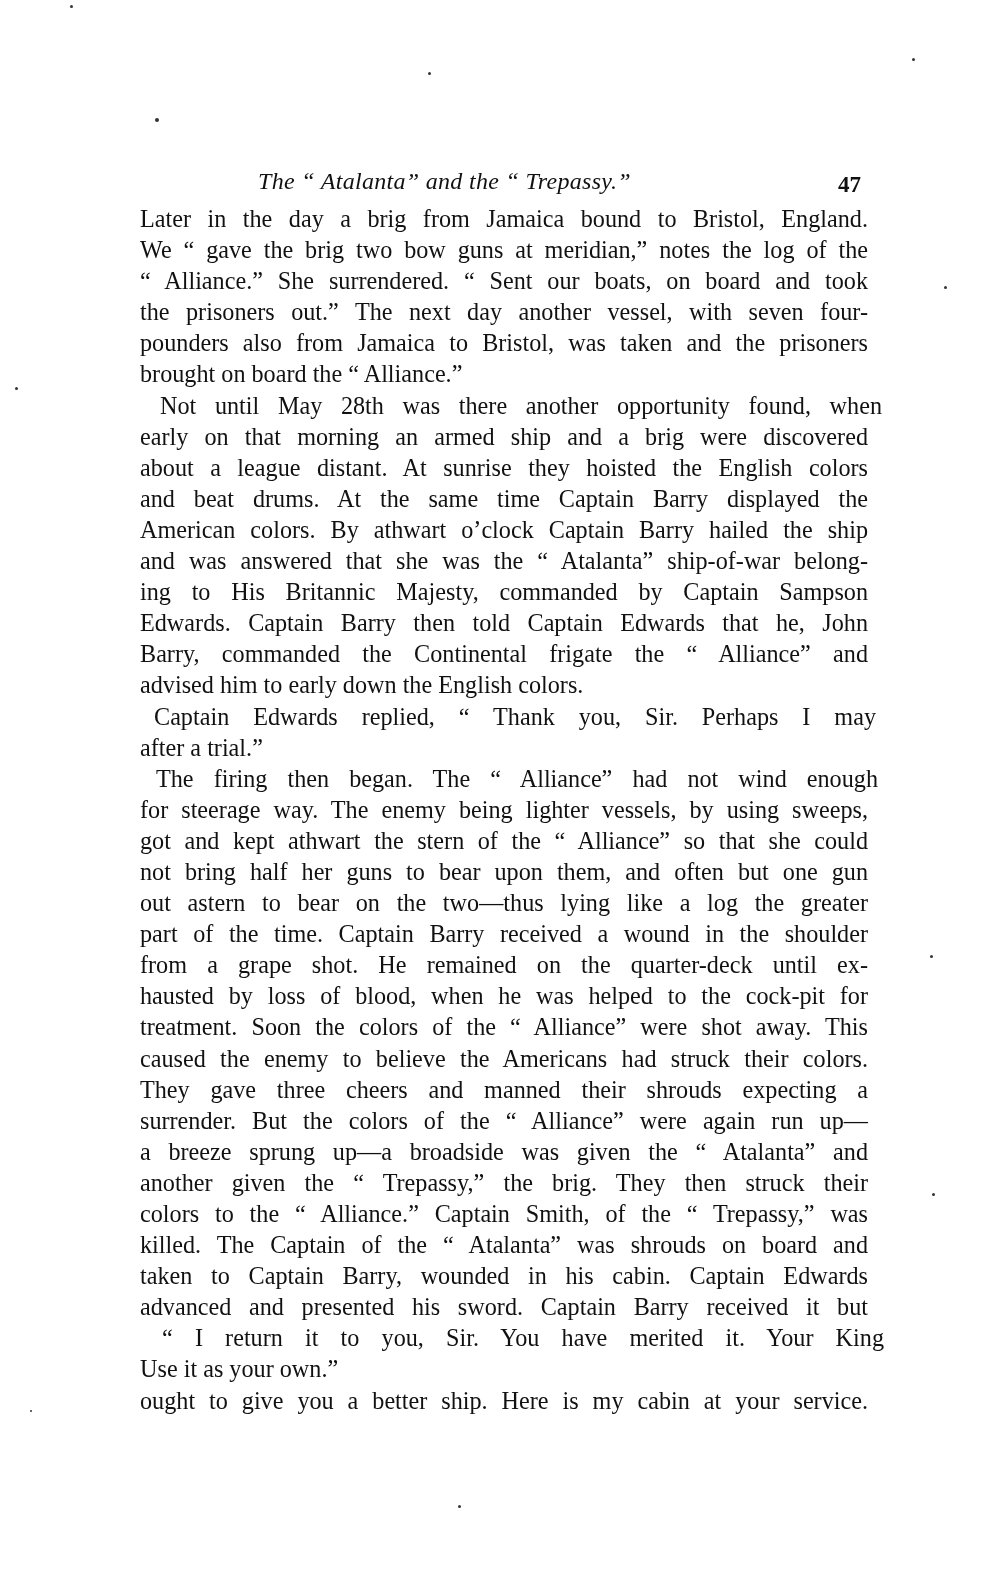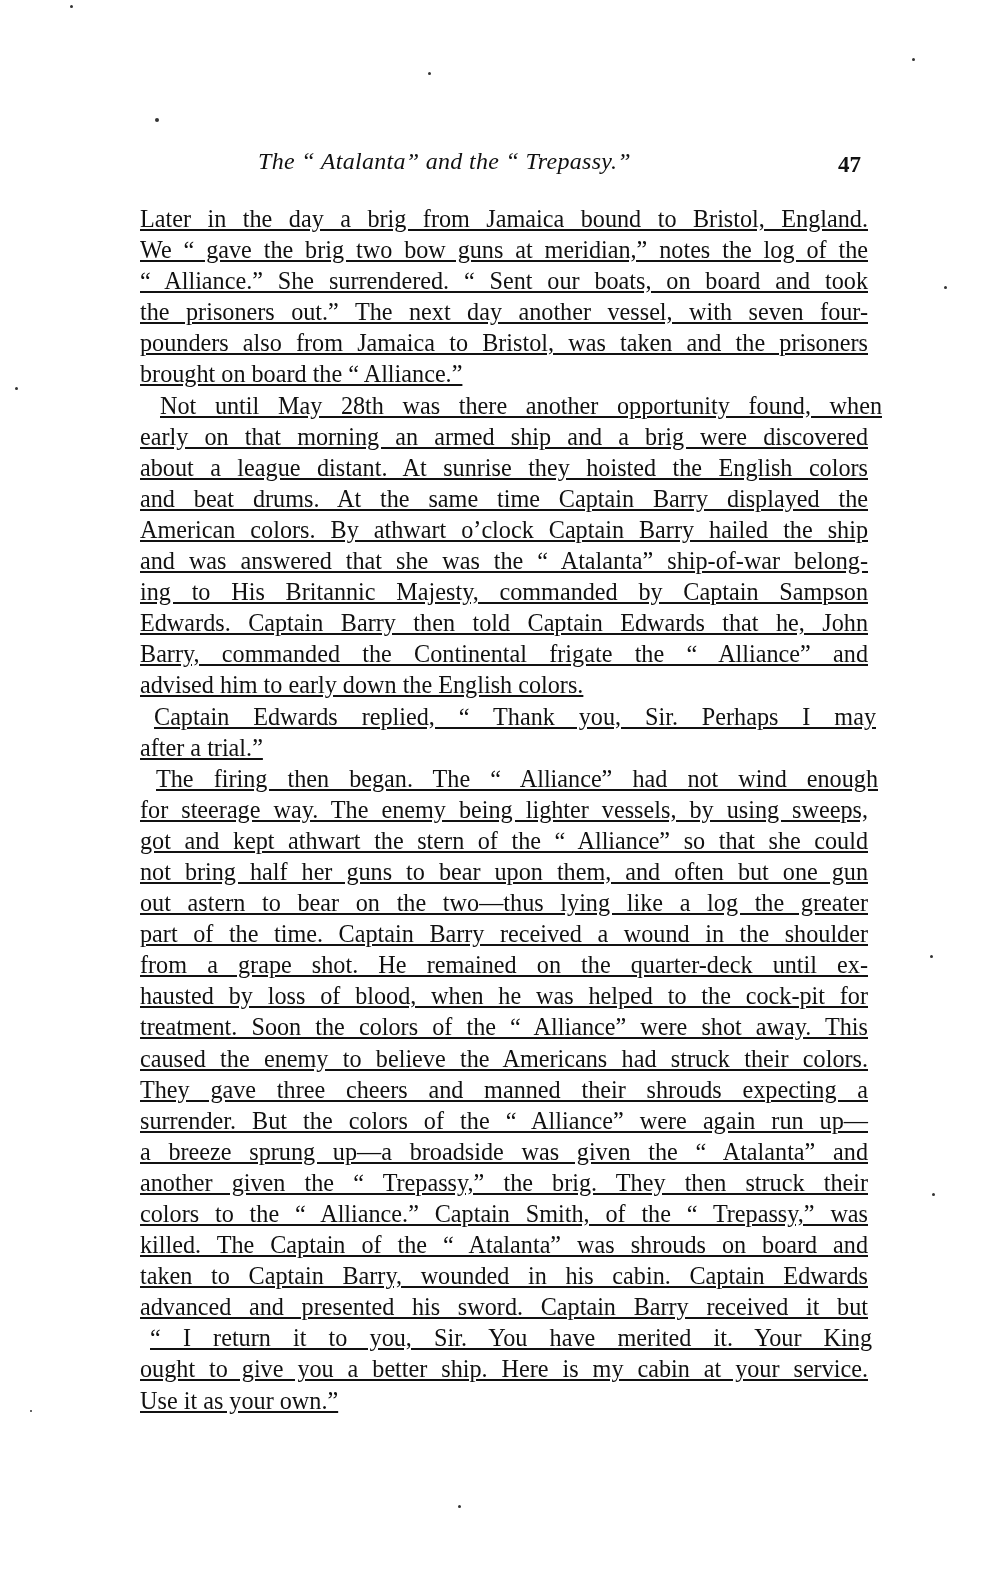--- a/index.html
+++ b/index.html
@@ -2,33 +2,33 @@
 <html><head>
   <meta charset="utf-8">
   <style>
     html, body { margin: 0; padding: 0; background: #ffffff; }
     body {
       width: 1000px; height: 1579px; position: relative; overflow: hidden;
       font-family: "Liberation Serif", "DejaVu Serif", serif;
       color: #111111;
     }
     .header {
-      position: absolute; top: 144px; left: 0; width: 1000px; height: 40px;
+      position: absolute; top: 164px; left: 0; width: 1000px; height: 40px;
     }
     .running-title {
       position: absolute; left: 258px; top: 4px;
       font-style: italic; font-size: 24px; letter-spacing: 0.3px;
     }
     .page-number {
       position: absolute; left: 838px; top: 8px;
       font-weight: bold; font-size: 23px;
     }
     .body-text {
       position: absolute; left: 140px; top: 203px; width: 728px;
-      font-size: 24.2px; line-height: 31.1px; text-decoration: underline;
+      font-size: 24.2px; line-height: 31.1px;
     }
     .line {
       display: block; white-space: nowrap; text-align: justify;
       text-align-last: justify; height: 31.1px; overflow: visible;
     }
     .line.last { text-align-last: left; }
     .speck { position: absolute; background: #333; border-radius: 50%; }
   </style>
 </head>
 <body>
@@ -77,23 +77,23 @@
       <span class="line">They gave three cheers and manned their shrouds expecting a</span>
       <span class="line">surrender.  But the colors of the “ Alliance” were again run up—</span>
       <span class="line">a breeze sprung up—a broadside was given the “ Atalanta” and</span>
       <span class="line">another given the “ Trepassy,” the brig.  They then struck their</span>
       <span class="line">colors to the “ Alliance.”  Captain Smith, of the “ Trepassy,” was</span>
       <span class="line">killed.  The Captain of the “ Atalanta” was shrouds on board and</span>
       <span class="line">taken to Captain Barry, wounded in his cabin.  Captain Edwards</span>
       <span class="line">advanced and presented his sword.  Captain Barry received it but</span>
     </div>
     <div>
-      <span class="line" style="padding-left: 3px; text-indent: 0px; margin-left: 7px; box-sizing: border-box; width: 725px;">“ I return it to you, Sir.  You have merited it.  Your King</span>
+      <span class="line" style="padding-left: 3px; text-indent: 0px; margin-left: 19px; box-sizing: border-box; width: 725px;">“ I return it to you, Sir.  You have merited it.  Your King</span>
+      <span class="line last">Use it as your own.”</span>
       <span class="line">ought to give you a better ship.  Here is my cabin at your service.</span>
-      <span class="line last">Use it as your own.”</span>
     </div>
   </div>
 
 <div class="speck" style="left:70px;top:5px;width:3px;height:3px;"></div>
 <div class="speck" style="left:155px;top:118px;width:4px;height:4px;"></div>
 <div class="speck" style="left:428px;top:72px;width:3px;height:3px;"></div>
 <div class="speck" style="left:912px;top:58px;width:3px;height:3px;"></div>
 <div class="speck" style="left:944px;top:286px;width:3px;height:3px;"></div>
 <div class="speck" style="left:15px;top:387px;width:3px;height:3px;"></div>
 <div class="speck" style="left:930px;top:955px;width:3px;height:3px;"></div>

